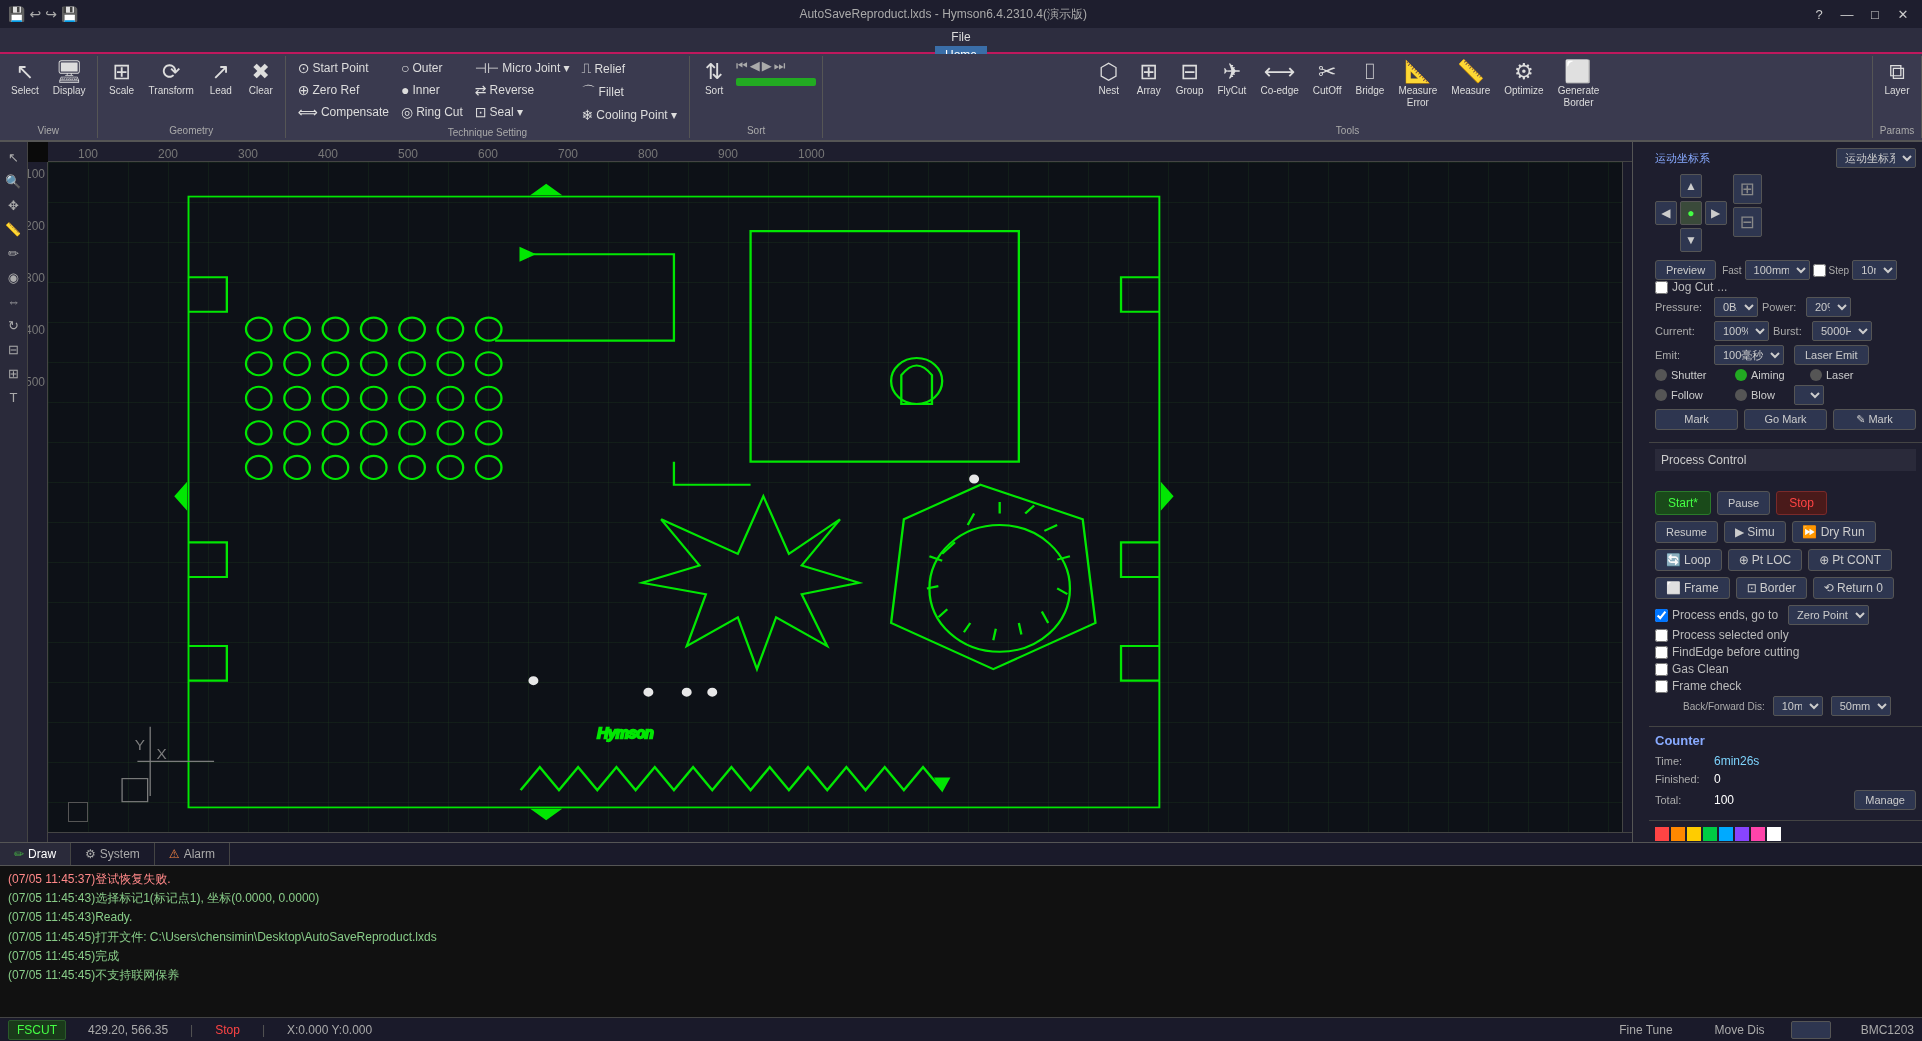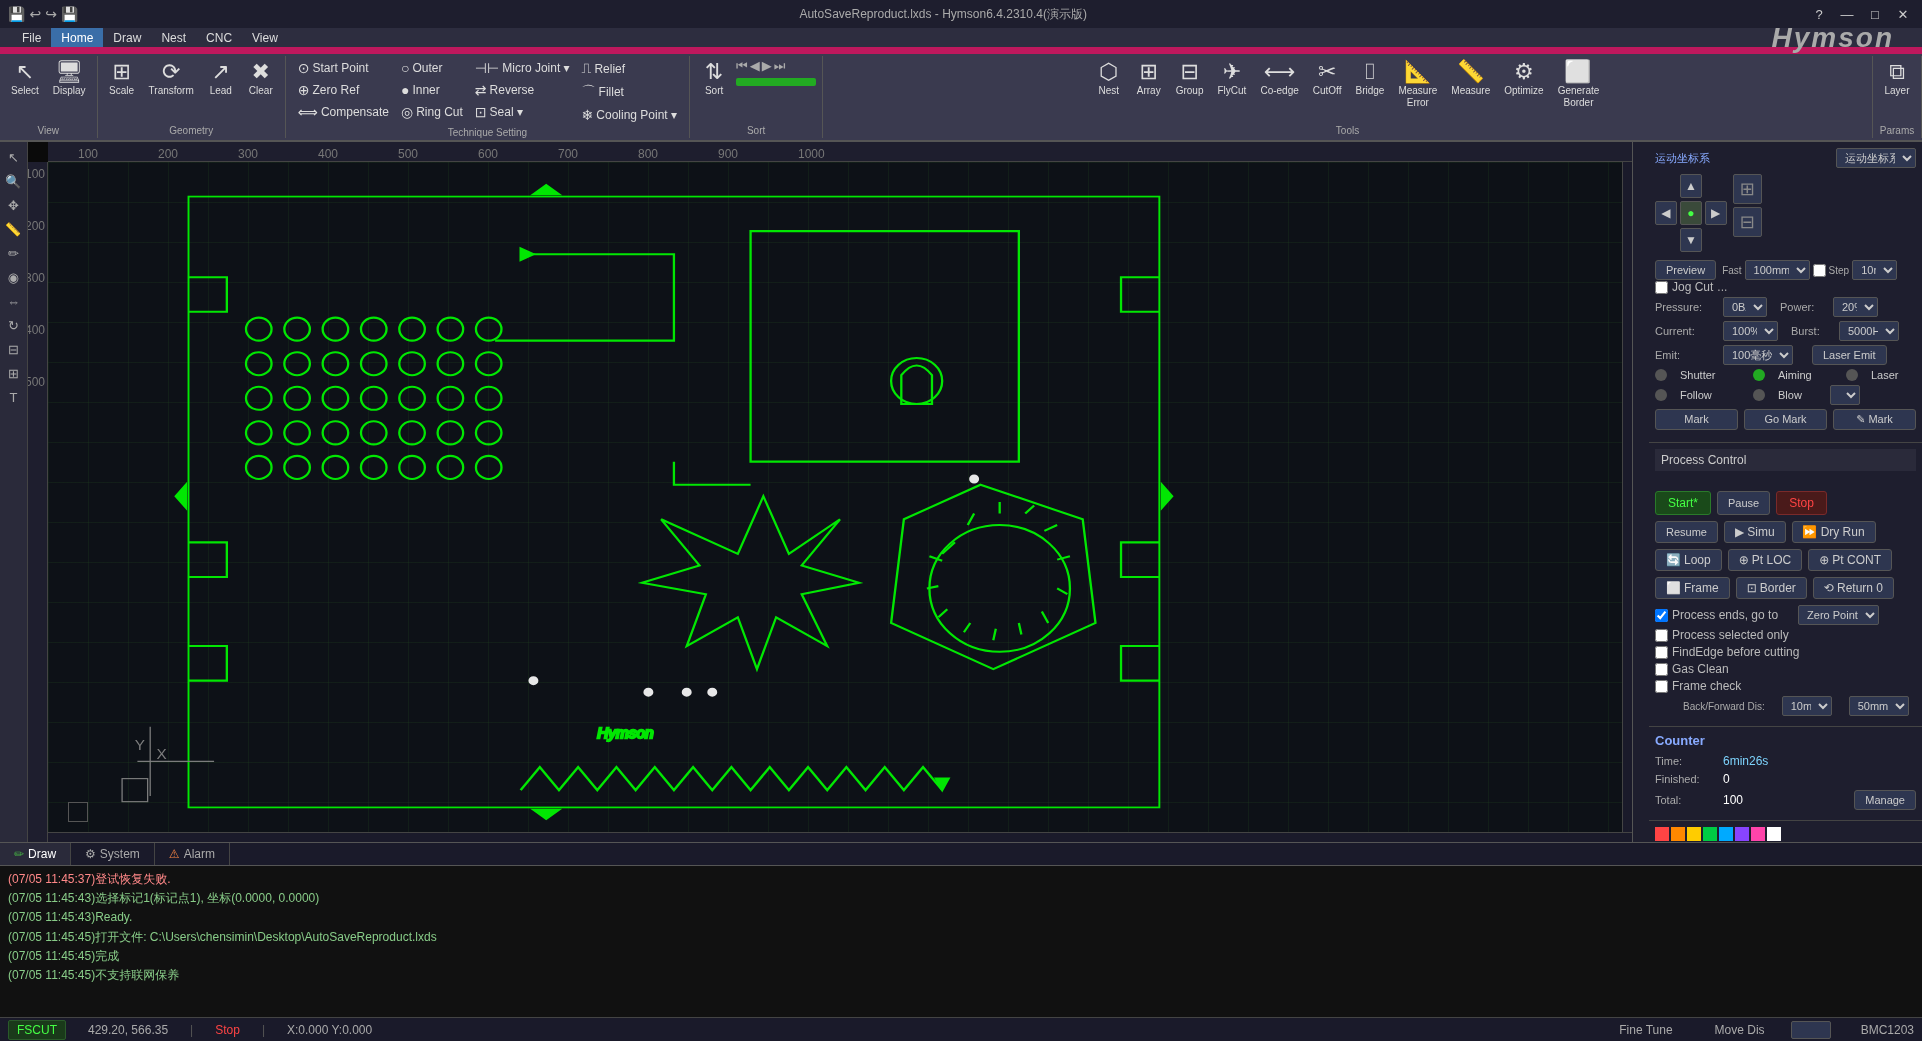--- a/index.html
+++ b/index.html
@@ -22,23 +22,24 @@
     #titlebar .win-controls span { width: 22px; height: 18px; display: flex; align-items: center; justify-content: center; cursor: pointer; font-size: 13px; color: #ccc; }
     .title-icons { display: flex; gap: 4px; align-items: center; }
     .title-icons span { font-size: 14px; cursor: pointer; color: #aaa; }
 
     
     #menubar {
       height: 26px;
       background: #2d2d3f;
       display: flex;
       align-items: center;
-      padding: 0 12px;
+      padding: 0 4px;
       flex-shrink: 0;
-      border-bottom: 7px solid #be185d;
+      border-bottom: 2px solid #be185d;
+      flex-direction: column;
     }
     .menu-item {
       padding: 2px 10px;
       cursor: pointer;
       color: #ddd;
       font-size: 12px;
       height: 100%;
       display: flex;
       align-items: center;
     }
@@ -212,21 +213,21 @@
     .coord-side-btn {
       background: #2e3650;
       border: 1px solid #555;
       color: #ccc;
       padding: 3px 6px;
       cursor: pointer;
       border-radius: 2px;
       font-size: 11px;
       display: flex; align-items: center; gap: 3px;
     }
-    .row { display: flex; align-items: center; gap: 13px; margin-bottom: 4px; }
+    .row { display: flex; align-items: center; gap: 4px; margin-bottom: 4px; }
     .rp-label { color: #aaa; min-width: 55px; font-size: 11px; }
     .rp-select {
       background: #2e3650; border: 1px solid #555; color: #ccc;
       padding: 2px 4px; border-radius: 2px; font-size: 11px; cursor: pointer;
     }
     .rp-input {
       background: #2e3650; border: 1px solid #555; color: #ccc;
       padding: 2px 4px; border-radius: 2px; font-size: 11px; width: 55px;
     }
     .checkbox-row { display: flex; align-items: center; gap: 4px; margin-bottom: 3px; font-size: 11px; color: #bbb; }
@@ -834,21 +835,21 @@
         </button>
         <button class="btn-sm">
           <span>⟲</span>
           <span>Return 0</span>
         </button>
       </div>
 
       <div class="checkbox-row">
         <input type="checkbox" checked="" style="">
         <span>Process ends, go to</span>
-        <select class="rp-select" style="margin-left:16px;">
+        <select class="rp-select" style="margin-left:6px;">
           <option>Zero Point</option>
         </select>
       </div>
       <div class="checkbox-row">
         <input type="checkbox" style="">
         <span>Process selected only</span>
       </div>
       <div class="checkbox-row">
         <input type="checkbox" style="">
         <span>FindEdge before cutting</span>

